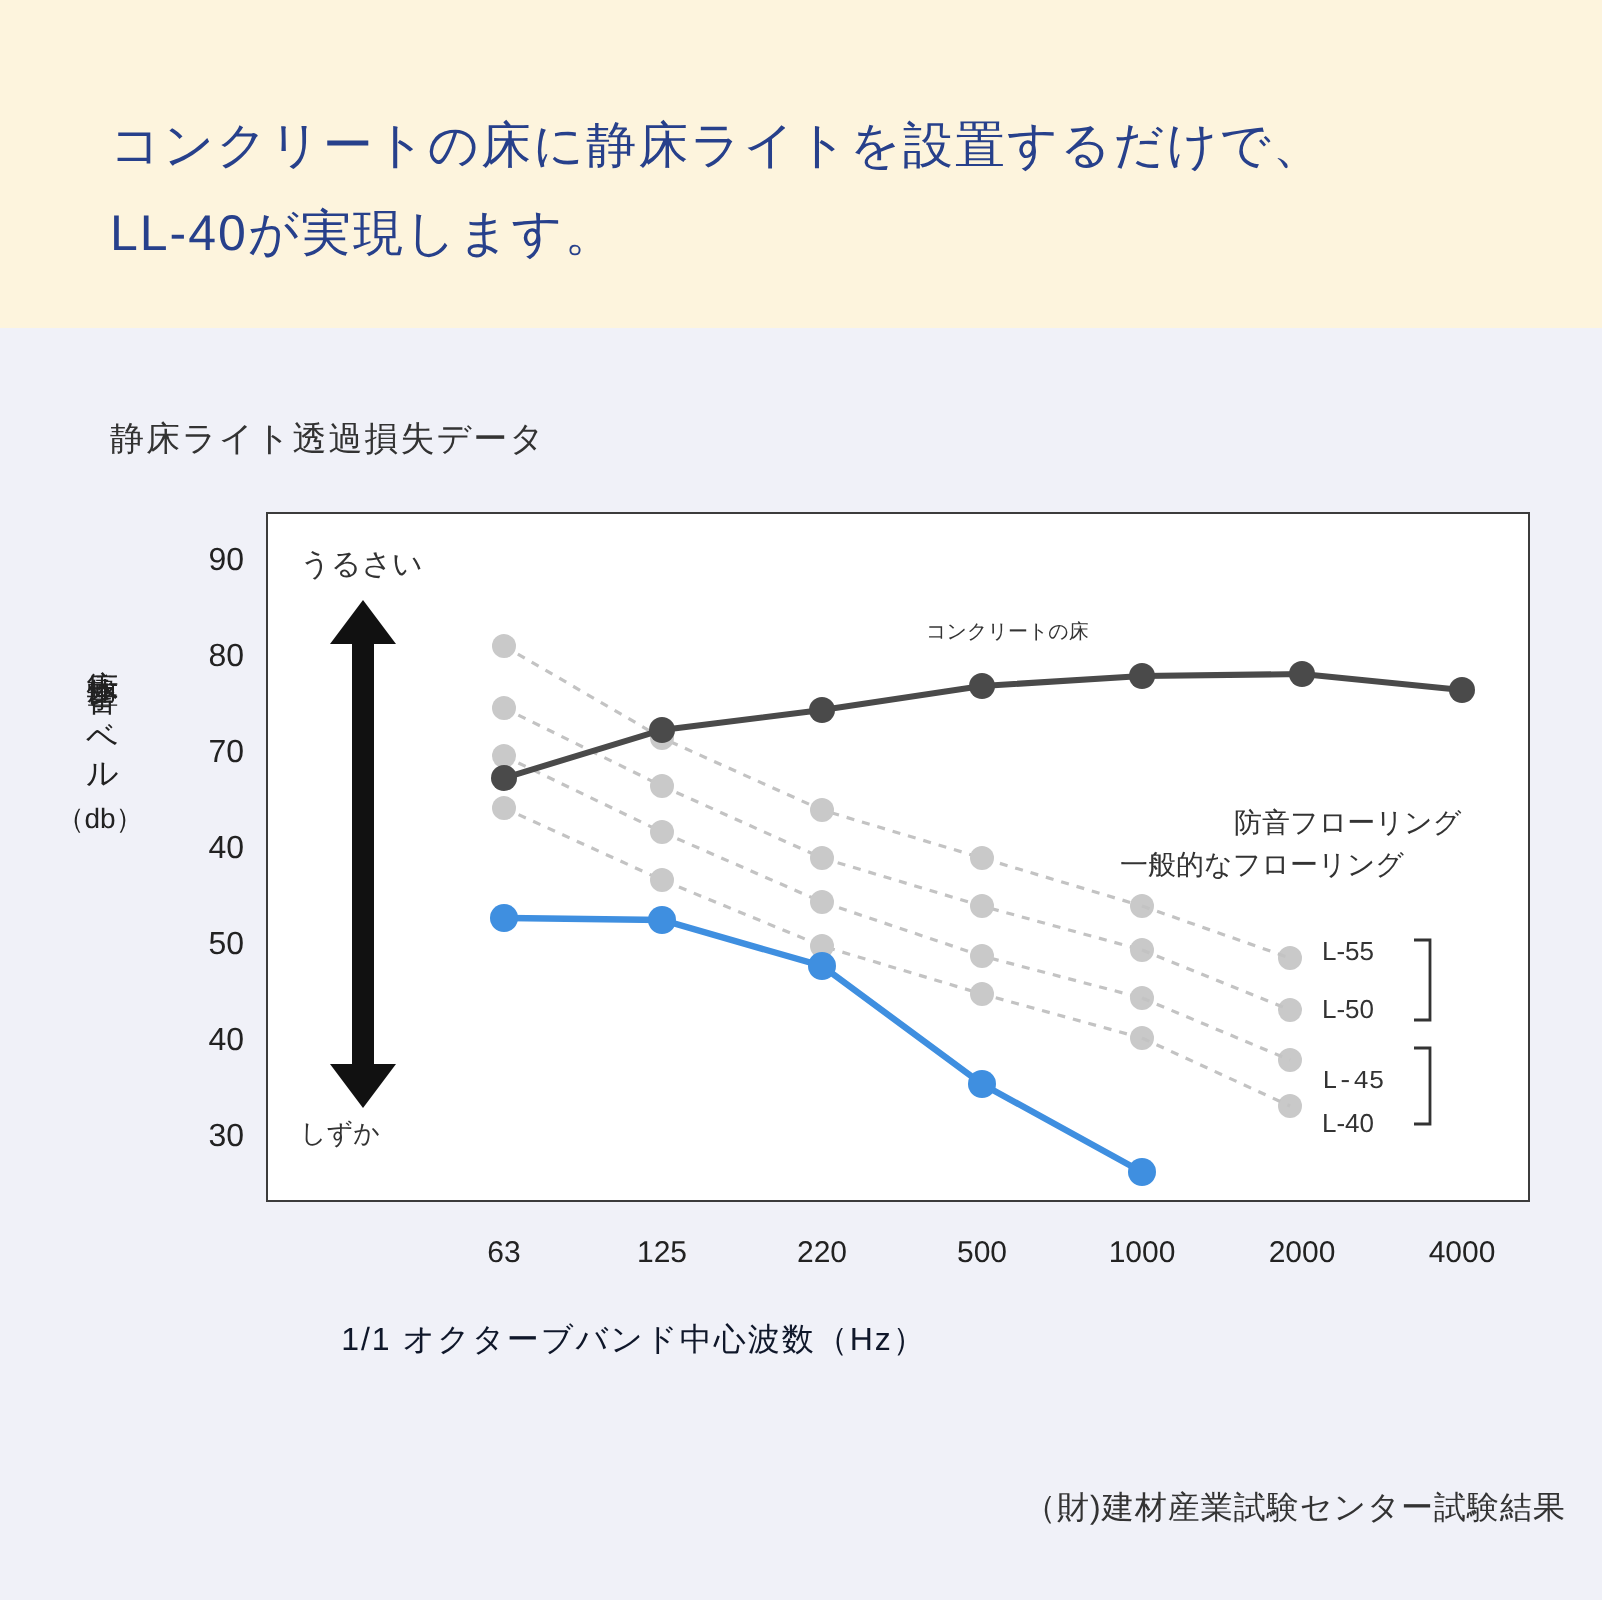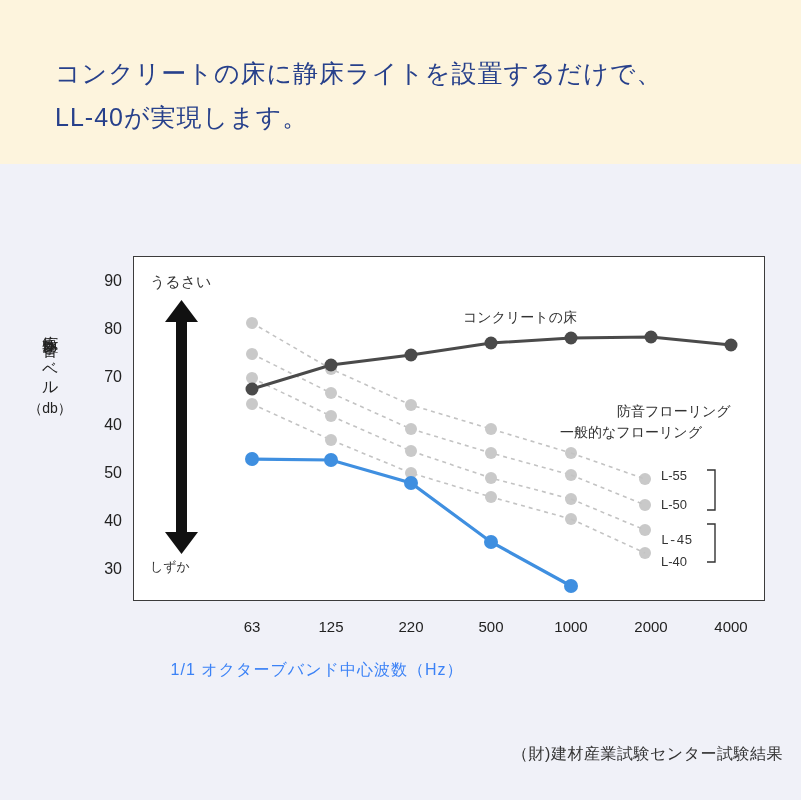--- a/index.html
+++ b/index.html
@@ -62,33 +62,33 @@
 
   
   .xtick{
     position:absolute;
     font-size:15px;color:#222;
     text-align:center;
     transform:translateX(-50%);
   }
   .xaxis-title{
     position:absolute;left:0;top:660px;width:634px;
-    text-align:center;font-size:16px;color:#3b82f6;letter-spacing:1px;
+    text-align:center;font-size:16px;color:#0f172a;letter-spacing:1px;
   }
 
   .source{
     position:absolute;right:18px;top:744px;
     font-size:16px;color:#333;letter-spacing:.5px;
   }
 
   
   .ann{position:absolute;font-size:14px;color:#333;white-space:nowrap;}
   .ann-loud{left:150px;top:273px;font-size:15px;}
   .ann-quiet{left:150px;top:558px;font-size:13px;}
-  .ann-concrete{left:463px;top:309px;font-size:14px;}
+  .ann-concrete{left:463px;top:309px;font-size:10px;}
   .ann-soundproof{left:617px;top:375px;font-size:14px;color:#333;margin-top:28px;}
   .ann-general{left:560px;top:424px;font-size:14px;color:#333;}
   .ann-shizuka{
     left:242px;top:494px;
     font-size:22px;font-weight:bold;color:#3f8fe0;letter-spacing:1px;
   }
   .llabel{position:absolute;font-size:13px;color:#333;}
 
   svg.overlay{position:absolute;left:0;top:0;width:801px;height:800px;pointer-events:none;}
 </style>
@@ -99,20 +99,21 @@
 
   <div class="header-band">
     <div class="header-text">
       <div>コンクリートの床に静床ライトを設置するだけで、</div>
       <div>LL-40が実現します。</div>
     </div>
   </div>
 
   <div class="chart-band"></div>
 
+  <div class="chart-title">静床ライト透過損失データ</div>
 
   <div class="plot-frame"></div>
 
   <div class="ylabel-block">
     <span style="writing-mode:vertical-rl;display:inline-block;letter-spacing:2px;">床衝撃音レベル</span>
     <div class="unit" style="margin-top:4px;">（db）</div>
   </div>
 
   <div class="ytick" style="left:88px;top:272px;">90</div>
   <div class="ytick" style="left:88px;top:320px;">80</div>

